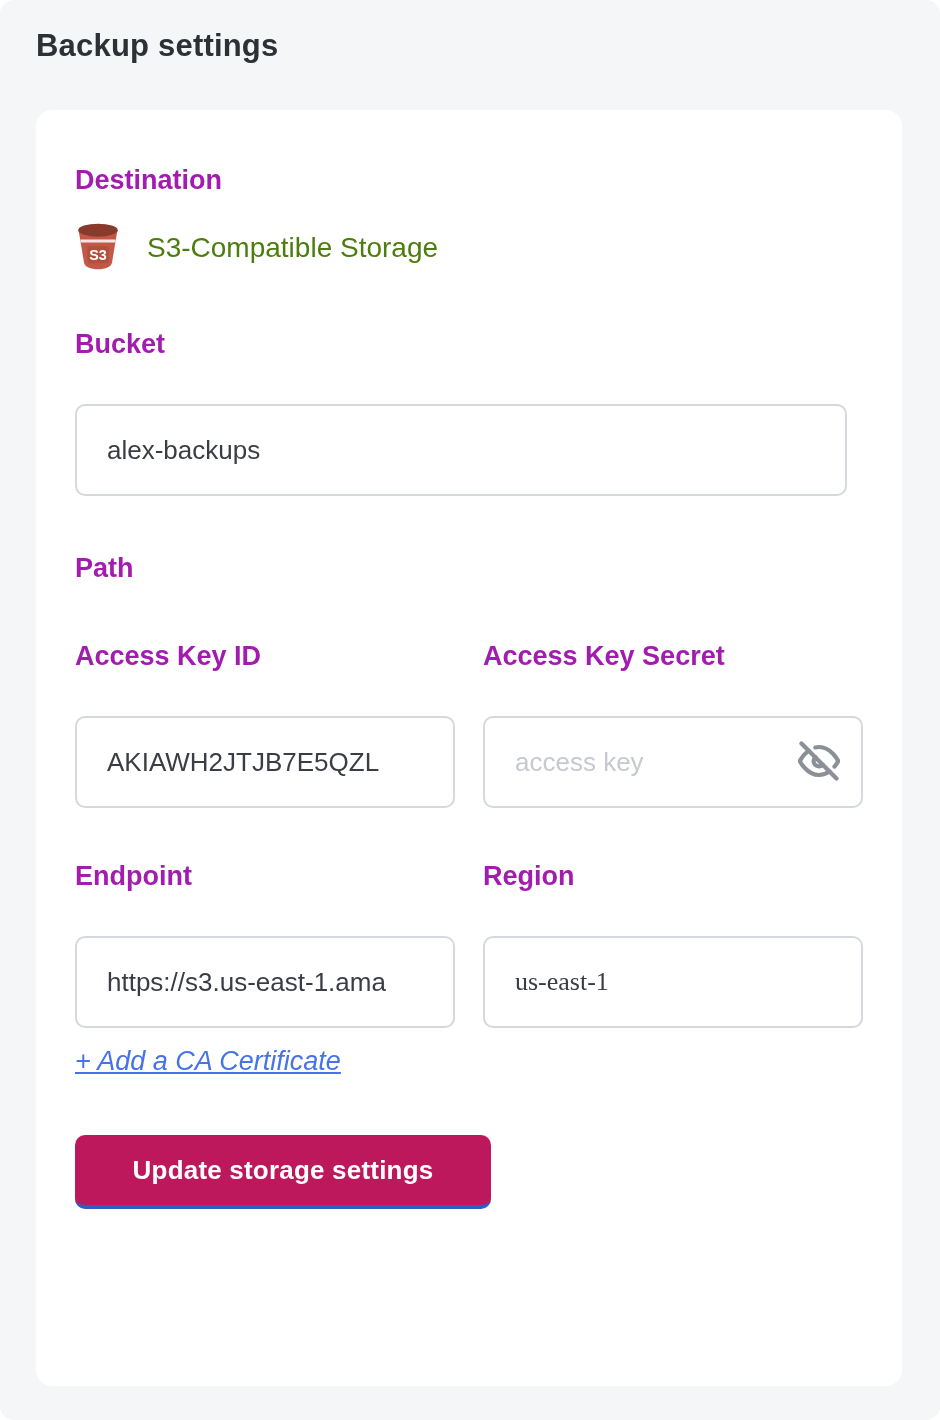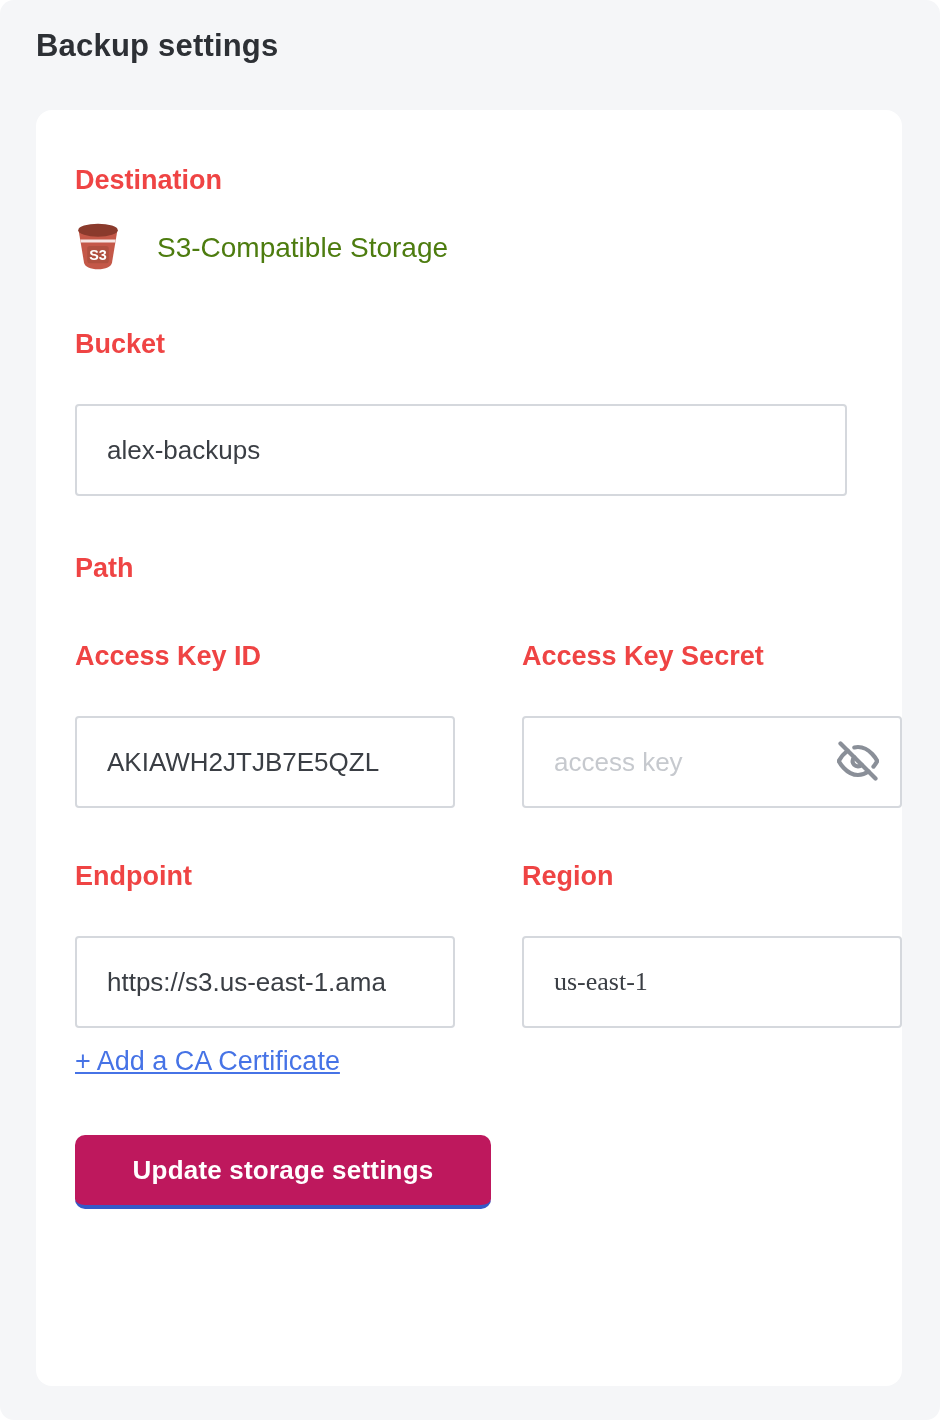--- a/index.html
+++ b/index.html
@@ -28,60 +28,60 @@
     margin: 46px 38px 0 36px;
     height: 1276px;
     background: #ffffff;
     border-radius: 16px;
     padding: 54px 0 40px 39px;
   }
 
   .section-label {
     font-size: 27px;
     font-weight: bold;
-    color: #ef4444;
+    color: #a21caf;
     line-height: 32px;
   }
 
   .destination-row {
     margin-top: 28px;
     display: flex;
     align-items: center;
-    gap: 36px;
+    gap: 26px;
     height: 48px;
   }
   .s3-icon { width: 46px; height: 48px; flex: 0 0 auto; }
   .destination-value {
     font-size: 28px;
     color: #4d7c0f;
   }
 
   .field-group { margin-top: 56px; }
   .field-group .section-label { display: block; }
 
   .text-input {
     display: block;
     margin-top: 44px;
     height: 92px;
     width: 772px;
     border: 2px solid #d5d8dd;
-    border-radius: 4px;
+    border-radius: 10px;
     background: #ffffff;
     font-family: "Liberation Sans", "DejaVu Sans", sans-serif;
     font-size: 26px;
     color: #3a3e44;
     padding: 0 30px;
     outline: none;
   }
   .text-input::placeholder { color: #c6c9ce; }
 
   .two-col {
     margin-top: 56px;
     display: flex;
-    justify-content: space-between;
+    gap: 28px;
   }
   .two-col.second { margin-top: 52px; }
   .col { width: 380px; }
   .col .text-input { width: 380px; }
 
   .input-wrap { position: relative; margin-top: 44px; }
   .input-wrap .text-input { margin-top: 0; padding-right: 86px; }
 
   .eye-button {
     position: absolute;
@@ -99,20 +99,21 @@
     padding: 0;
   }
   .eye-button svg { width: 42px; height: 42px; }
 
   .ca-link-row { margin-top: 18px; }
   .ca-link {
     font-size: 27px;
     color: #4673e6;
     text-decoration: underline;
     cursor: pointer;
+    font-style: italic;
   }
 
   .submit-button {
     display: block;
     margin-top: 58px;
     width: 416px;
     height: 74px;
     background: #be185d;
     border: none;
     border-bottom: 4px solid #3459c8;

